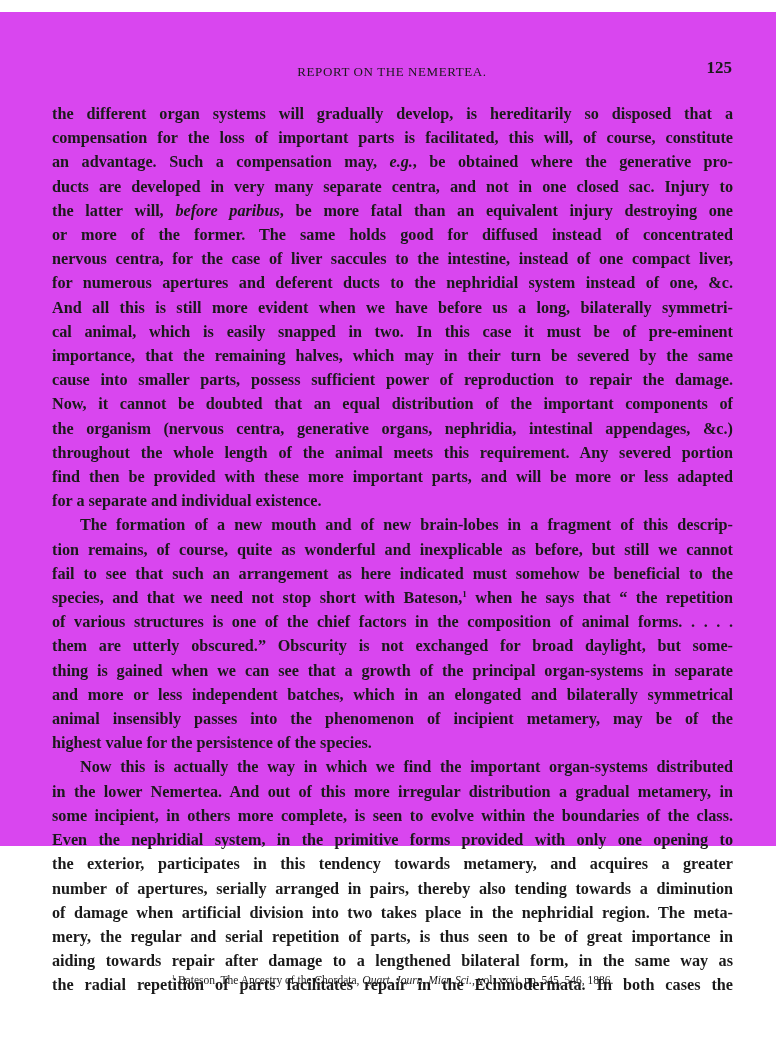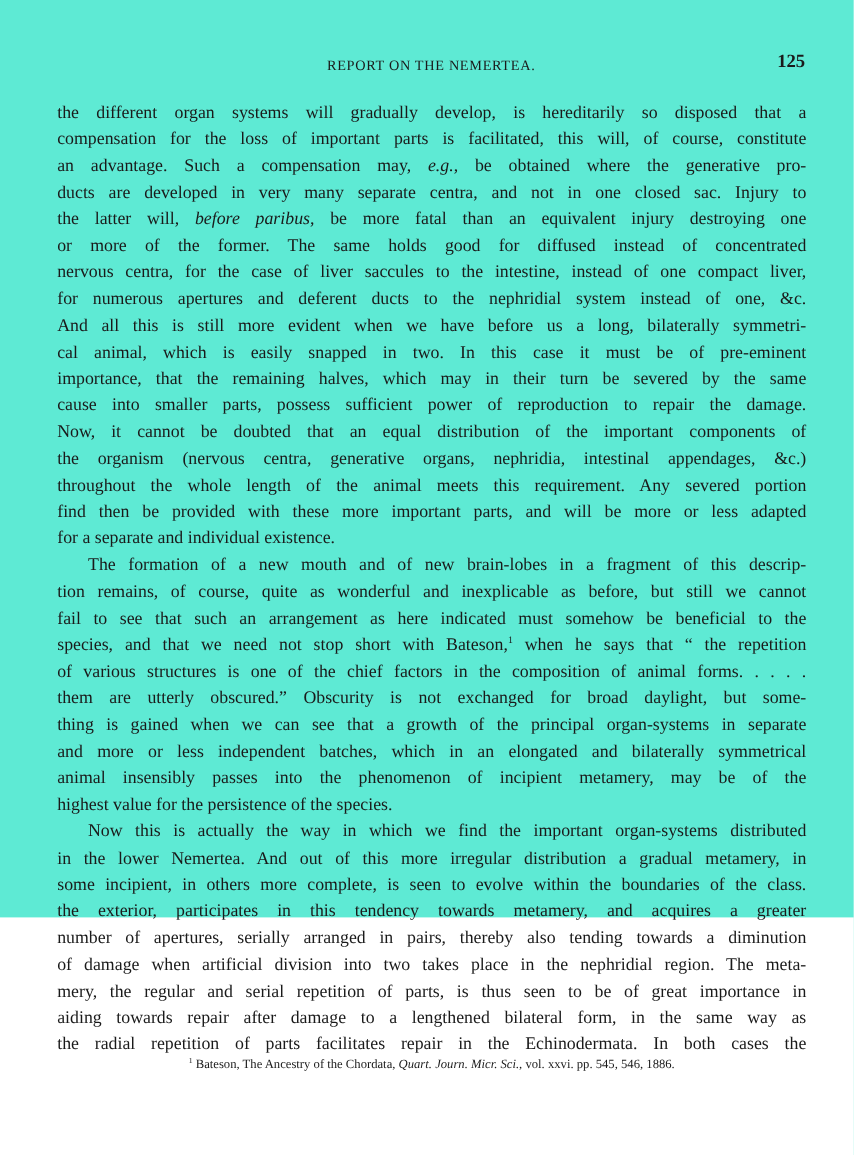--- a/index.html
+++ b/index.html
@@ -1,35 +1,35 @@
 <!DOCTYPE html>
 <html><head>
   <meta charset="utf-8">
   <style>
     html, body { margin: 0; padding: 0; background: #ffffff; }
     body { width: 776px; height: 1050px; position: relative; overflow: hidden; color: #1a1a1a; }
-    .page { position: absolute; left: 0; top: 0; width: 776px; height: 834px; background: #5eead4; }
+    .page { position: absolute; left: 0; top: 12px; width: 776px; height: 834px; background: #d946ef; }
     .running-head {
       position: absolute; top: 46px; left: 52px; width: 680px; height: 24px;
       font-family: "Liberation Serif", "DejaVu Serif", serif;
     }
     .running-head .title {
       position: absolute; left: 0; right: 0; text-align: center;
       font-size: 13px; letter-spacing: 0.6px; top: 6px;
     }
     .running-head .folio {
       position: absolute; right: 0; top: 0; font-size: 17px; font-weight: bold;
     }
     .body-text {
       position: absolute; top: 90px; left: 52px; width: 681px;
       font-family: "Liberation Serif", "DejaVu Serif", serif;
       font-size: 16.2px; line-height: 24.2px; text-align: justify;
     }
     .body-text p { margin: 0; }
-    .body-text .line { display: block; text-align: justify; text-align-last: justify; white-space: nowrap; }
+    .body-text .line { display: block; text-align: justify; text-align-last: justify; white-space: nowrap; font-weight: bold; }
     .body-text .line.last { text-align-last: left; }
     sup.fn { font-size: 9px; vertical-align: super; line-height: 0; }
     .footnote {
       position: absolute; top: 1022px; left: 52px; width: 681px; text-align: center;
       font-family: "Liberation Serif", "DejaVu Serif", serif; font-size: 11.5px;
       top: 962px;
     }
     .footnote sup { font-size: 7px; vertical-align: super; line-height: 0; }
   </style>
 </head>
@@ -70,20 +70,21 @@
         <span class="line">them are utterly obscured.”  Obscurity is not exchanged for broad daylight, but some-</span>
         <span class="line">thing is gained when we can see that a growth of the principal organ-systems in separate</span>
         <span class="line">and more or less independent batches, which in an elongated and bilaterally symmetrical</span>
         <span class="line">animal insensibly passes into the phenomenon of incipient metamery, may be of the</span>
         <span class="line last">highest value for the persistence of the species.</span>
       </p>
       <p>
         <span class="line" style="padding-left: 28px;">Now this is actually the way in which we find the important organ-systems distributed</span>
         <span class="line">in the lower Nemertea.  And out of this more irregular distribution a gradual metamery, in</span>
         <span class="line">some incipient, in others more complete, is seen to evolve within the boundaries of the class.</span>
+        <span class="line">Even the nephridial system, in the primitive forms provided with only one opening to</span>
         <span class="line">the exterior, participates in this tendency towards metamery, and acquires a greater</span>
         <span class="line">number of apertures, serially arranged in pairs, thereby also tending towards a diminution</span>
         <span class="line">of damage when artificial division into two takes place in the nephridial region.  The meta-</span>
         <span class="line">mery, the regular and serial repetition of parts, is thus seen to be of great importance in</span>
         <span class="line">aiding towards repair after damage to a lengthened bilateral form, in the same way as</span>
         <span class="line">the radial repetition of parts facilitates repair in the Echinodermata.  In both cases the</span>
       </p>
     </div>
 
   <div class="footnote" id="footnote"><sup>1</sup> Bateson, The Ancestry of the Chordata, <i>Quart. Journ. Micr. Sci.</i>, vol. xxvi. pp. 545, 546, 1886.</div>

